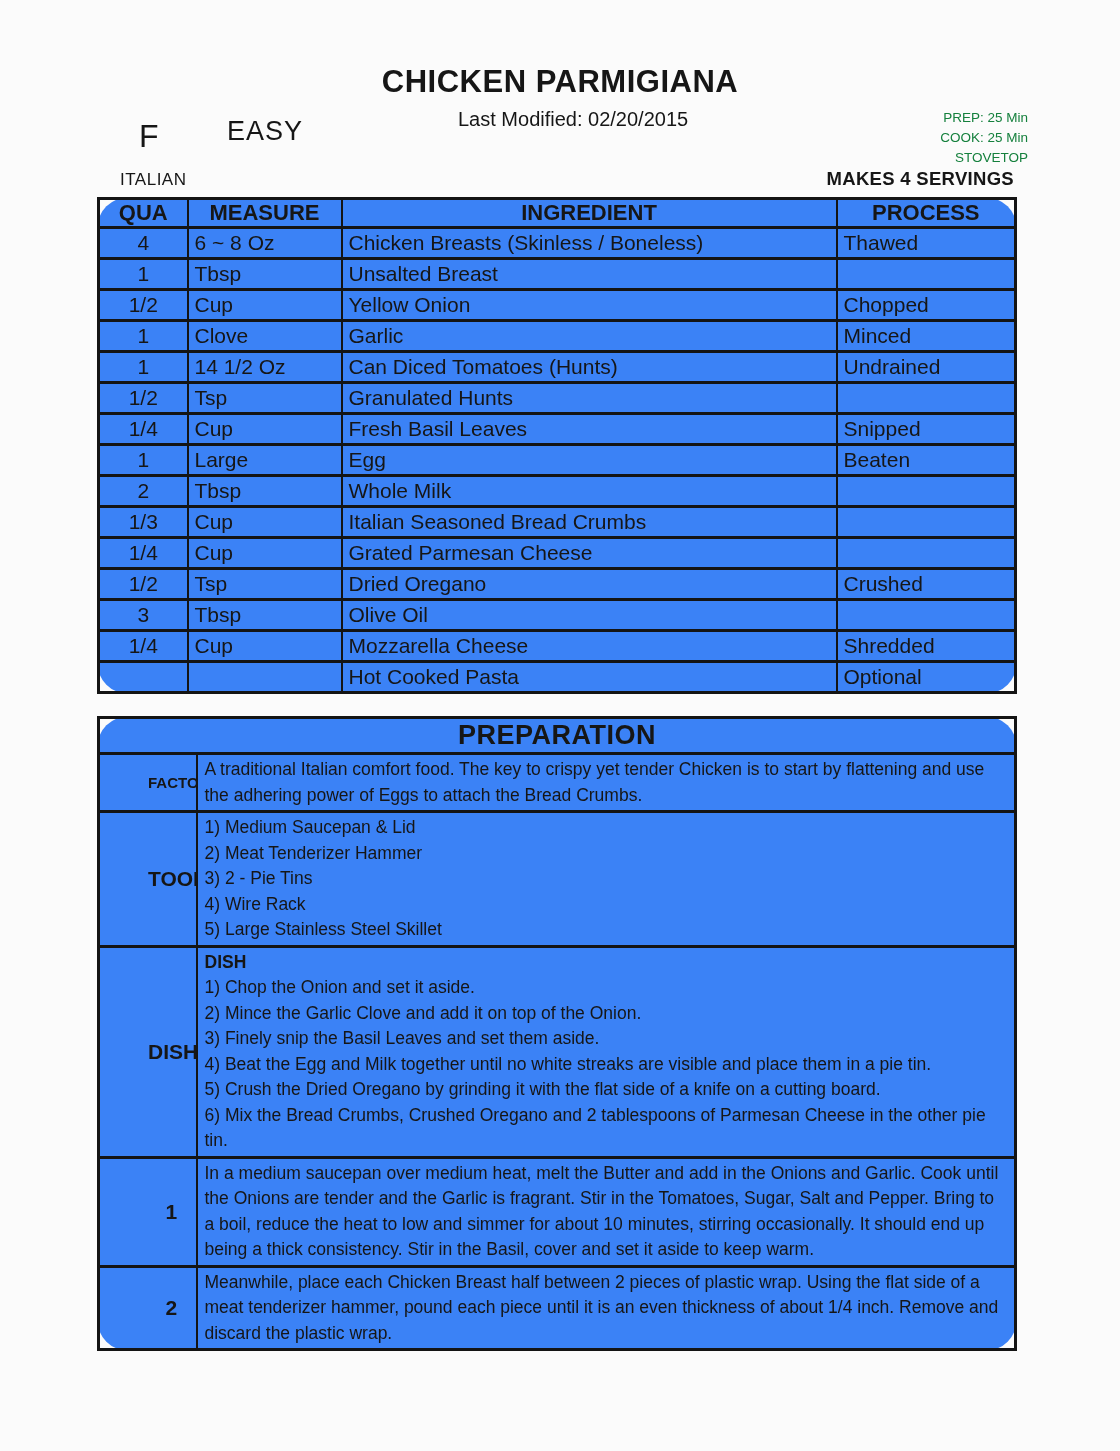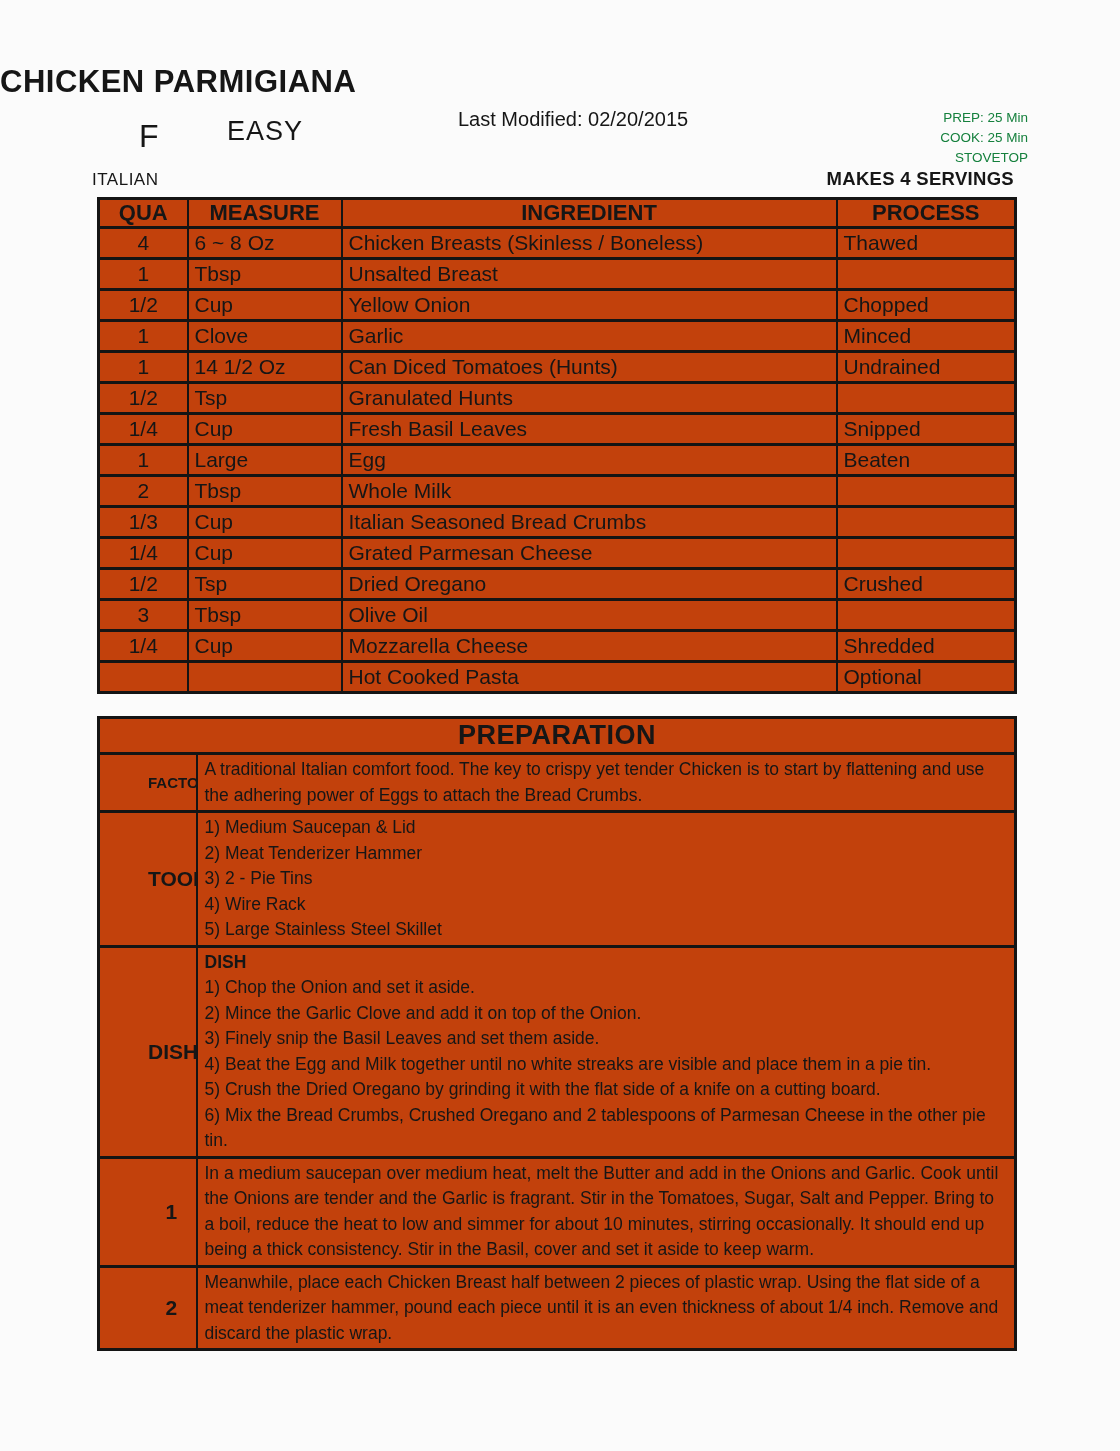--- a/index.html
+++ b/index.html
@@ -7,32 +7,32 @@
     width:1120px;height:1451px;
     background:#fbfbfb;
     color:#161616;
     font-family:"Liberation Sans", sans-serif;
     position:relative;
     -webkit-font-smoothing:antialiased;
   }
   .page{position:absolute;inset:0;}
 
   
-  .title{position:absolute;left:0;width:1120px;top:64px;
+  .title{position:absolute;left:0;width:1120px;top:64px;text-align:center;
          font-size:31px;font-weight:bold;letter-spacing:.5px;white-space:nowrap;}
   .lastmod{position:absolute;left:458px;top:108px;font-size:20px;white-space:nowrap;}
   .letter{position:absolute;left:139px;top:118px;font-size:32px;}
   .difficulty{position:absolute;left:227px;top:116px;font-size:27px;letter-spacing:1px;}
   .meta{position:absolute;left:828px;top:108px;width:200px;text-align:right;
         font-size:13.5px;line-height:20px;color:#15803d;}
-  .cuisine{position:absolute;left:92px;top:170px;font-size:17px;letter-spacing:.5px;text-align:center;}
+  .cuisine{position:absolute;left:120px;top:170px;font-size:17px;letter-spacing:.5px;text-align:center;}
   .servings{position:absolute;right:106px;top:168px;font-size:18.5px;font-weight:bold;letter-spacing:.3px;}
 
   
-  table{border-collapse:collapse;table-layout:fixed;background:#c2410c;}
+  table{border-collapse:collapse;table-layout:fixed;background:#3b82f6;border-radius:32px;}
   .tbl{position:absolute;left:97px;width:920px;border:3px solid #141414;}
   .tbl th,.tbl td{border:2px solid #141414;border-top-width:3px;border-bottom-width:3px;
                   overflow:hidden;}
 
   .ing{top:197px;}
   .ing th{height:26px;font-size:22px;font-weight:bold;padding:0 6px;text-align:center;}
   .ing td{height:28px;font-size:21px;line-height:28px;padding:0 6px;text-align:left;white-space:nowrap;}
   .ing td.qua{text-align:center;}
 
   .prep{top:716px;}

